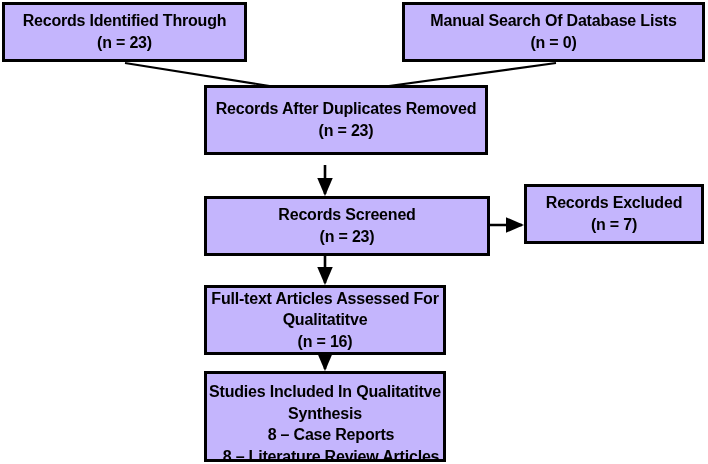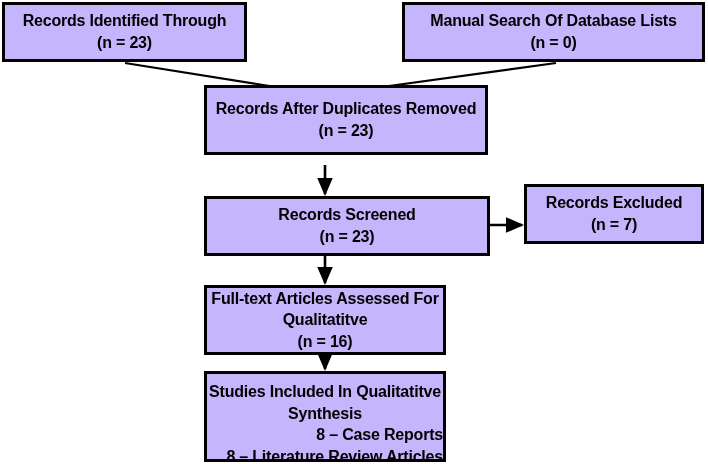--- a/index.html
+++ b/index.html
@@ -57,21 +57,21 @@
   #node-fulltext    { left: 204px; top: 285px; width: 242px; height: 70px; }
   #node-included    { left: 204px; top: 371px; width: 242px; height: 91px;
                       justify-content: flex-start; padding-top: 7px; }
   #node-included .line.head { text-align: center; width: 100%; }
   #node-included .list {
     width: 100%;
     padding-left: 12px;
     box-sizing: border-box;
     text-align: left;
   }
-  #node-included .list .line { text-align: right; }
+  #node-included .list .line { text-align: center; }
 </style>
 </head>
 <body>
 
 <div id="diagram">
 
   <svg id="connectors" viewBox="0 0 708 464" width="708" height="464" xmlns="http://www.w3.org/2000/svg">
     <defs>
       <marker id="arrowhead" markerWidth="7" markerHeight="7" refX="6.2" refY="3" orient="auto" markerUnits="strokeWidth">
         <path d="M0,0 L7,3 L0,6 z" fill="#000000"></path>

